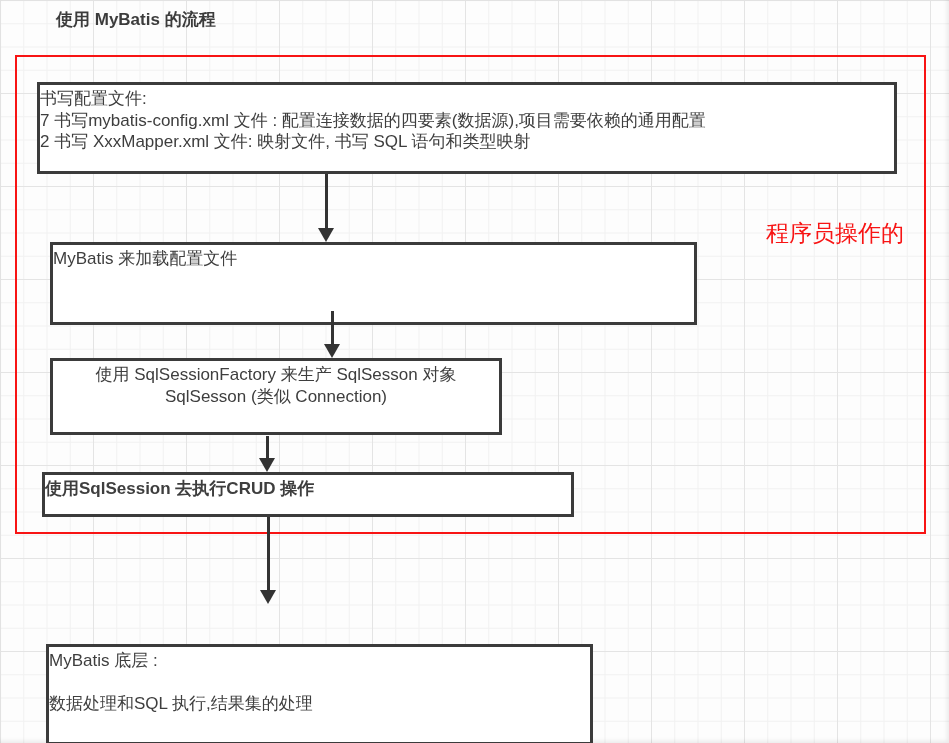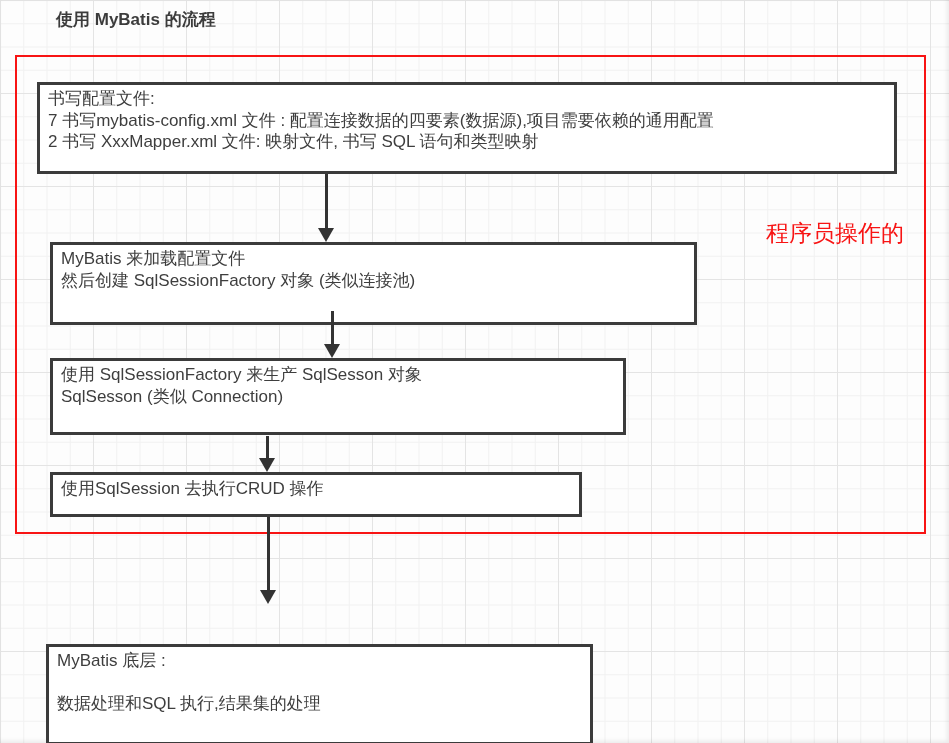--- a/index.html
+++ b/index.html
@@ -29,41 +29,41 @@
     background:transparent;
   }
   .red-label {
     position:absolute; left:757px; top:218px;
     font-size:23px; color:#f81414; white-space:nowrap;margin-left:9px;
   }
   .node {
     position:absolute; box-sizing:border-box;
     background:#ffffff; border:3px solid #3b3b3b;
     color:#3e3e3e; font-size:17px; line-height:21.5px;
-    padding:3px 8px;
+    padding:3px 0;
   }
   .node .nl { white-space:nowrap; }
   .node .spacer { height:21px; }
   .arrow { position:absolute; width:17px; }
   .arrow .shaft {
     position:absolute; left:50%; margin-left:-1.5px;
     top:0; bottom:12px; width:3px; background:#333333;
   }
   .arrow .head {
     position:absolute; left:50%; margin-left:-8.5px; bottom:0;
     width:0; height:0;
     border-left:8.5px solid transparent;
     border-right:8.5px solid transparent;
     border-top:14px solid #333333;
   }
   
   #node-1 { left:37px; top:82px;  width:860px; height:92px;  }
   #node-2 { left:50px; top:242px; width:647px; height:83px;  }
-  #node-3 { left:50px; top:358px; width:576px; height:77px;  }
-  #node-4 { left:50px; top:472px; width:532px; height:45px;  }
+  #node-3 { left:50px; top:358px; width:452px; height:77px;text-align:center;  }
+  #node-4 { left:42px; top:472px; width:532px; height:45px;font-weight:bold;  }
   #node-5 { left:46px; top:604px; width:547px; height:101px;margin-top:40px; }
   #arrow-1 { left:318px; top:174px; height:68px; }
   #arrow-2 { left:324px; top:311px; height:47px; }
   #arrow-3 { left:259px; top:436px; height:36px; }
   #arrow-4 { left:260px; top:517px; height:87px; }
 </style>
 </head>
 <body>
 
 <div class="canvas">
@@ -80,21 +80,20 @@
     <div class="nl">2 书写 XxxMapper.xml 文件: 映射文件, 书写 SQL 语句和类型映射</div>
   </div>
 
   <div class="arrow" id="arrow-1">
     <div class="shaft"></div>
     <div class="head"></div>
   </div>
 
   <div class="node" id="node-2">
     <div class="nl">MyBatis 来加载配置文件</div>
-    <div class="nl">然后创建 SqlSessionFactory 对象 (类似连接池)</div>
   </div>
 
   <div class="arrow" id="arrow-2">
     <div class="shaft"></div>
     <div class="head"></div>
   </div>
 
   <div class="node" id="node-3">
     <div class="nl">使用 SqlSessionFactory 来生产 SqlSesson 对象</div>
     <div class="nl">SqlSesson (类似 Connection)</div>

